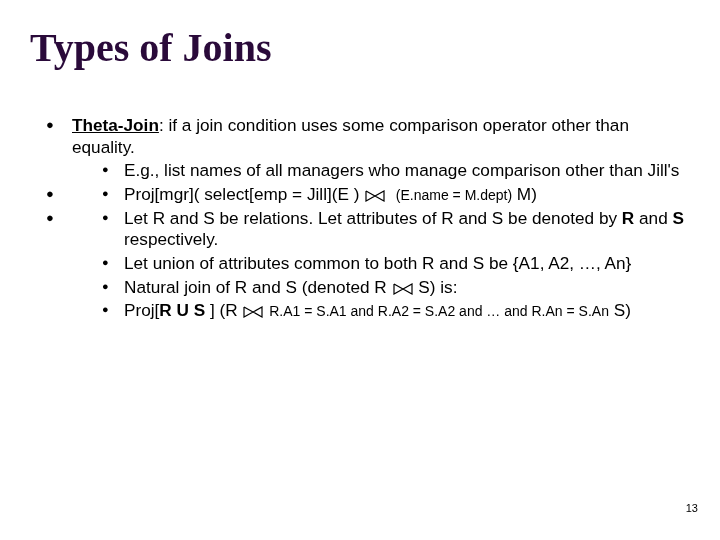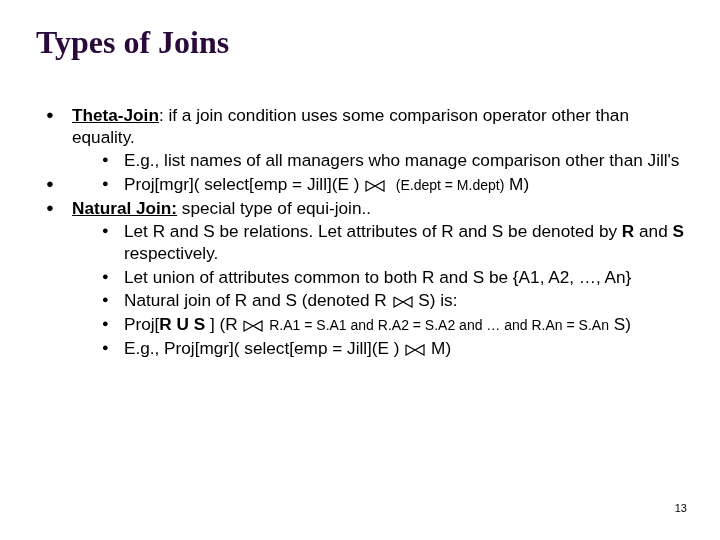--- a/index.html
+++ b/index.html
@@ -15,23 +15,23 @@
   .slide {
     position: relative;
     width: 720px;
     height: 540px;
     box-sizing: border-box;
     padding: 20px 28px 0 28px;
   }
   .title {
     font-family: "Times New Roman", Times, serif;
     font-weight: bold;
-    font-size: 32px;
+    font-size: 40px;
     color: #2a0a3a;
-    margin: 4px 0 44px 8px;
+    margin: 4px 0 44px 2px;
   }
   ul.outer {
     list-style: none;
     padding: 0;
     margin: 0 0 12px 18px;
     font-size: 17.2px;
     line-height: 1.26;
   }
   ul.outer > li {
     position: relative;
@@ -66,21 +66,21 @@
   .term { font-weight: bold; text-decoration: underline; }
   .sub { font-size: 14px; }
   .joinsym {
     display: inline-block;
     position: relative;
     top: 2px;
     margin: 0 1px;
   }
   .pagenum {
     position: absolute;
-    right: 33px;
+    right: 22px;
     bottom: 26px;
     font-size: 11px;
   }
 </style>
 </head>
 <body>
 <div class="slide">
 
   <div class="title">Types of Joins</div>
 
@@ -88,35 +88,31 @@
       <li>
         <div><span class="term">Theta-Join</span>: if a join condition uses some comparison operator other than equality.</div>
         <ul class="inner">
           <li>E.g., list names of all managers who manage comparison other than Jill's</li>
         </ul>
       </li>
       <li>
         <ul class="inner">
           <li>Proj[mgr]( select[emp = Jill](E ) <svg class="joinsym" width="20" height="12">
               <polyline points="1,1 19,11 19,1 1,11 1,1" fill="none" stroke="#000" stroke-width="1.2"></polyline>
-            </svg>&nbsp;&nbsp;<span class="sub">(E.dept = M.dept)</span> M)</li>
+            </svg>&nbsp;&nbsp;<span class="sub">(E.name = M.dept)</span> M)</li>
         </ul>
       </li>
       <li>
-        <div><span class="term">Natural Join:</span> special type of equi-join..</div>
         <ul class="inner">
           <li>Let R and S be relations. Let attributes of R and S be denoted by <span class="b">R</span> and <span class="b">S</span> respectively.</li>
           <li>Let union of attributes common to both R and S be {A1, A2, …, An}</li>
           <li>Natural join of R and S (denoted R <svg class="joinsym" width="20" height="12">
               <polyline points="1,1 19,11 19,1 1,11 1,1" fill="none" stroke="#000" stroke-width="1.2"></polyline>
             </svg> S) is:</li>
           <li>Proj[<span class="b">R U S</span> ] (R <svg class="joinsym" width="20" height="12">
               <polyline points="1,1 19,11 19,1 1,11 1,1" fill="none" stroke="#000" stroke-width="1.2"></polyline>
             </svg> <span class="sub">R.A1 = S.A1 and R.A2 = S.A2 and … and R.An = S.An</span> S)</li>
-          <li>E.g., Proj[mgr]( select[emp = Jill](E ) <svg class="joinsym" width="20" height="12">
-              <polyline points="1,1 19,11 19,1 1,11 1,1" fill="none" stroke="#000" stroke-width="1.2"></polyline>
-            </svg> M)</li>
         </ul>
       </li>
     </ul>
 
   <div class="pagenum">13</div>
 </div>
 
 </body></html>

